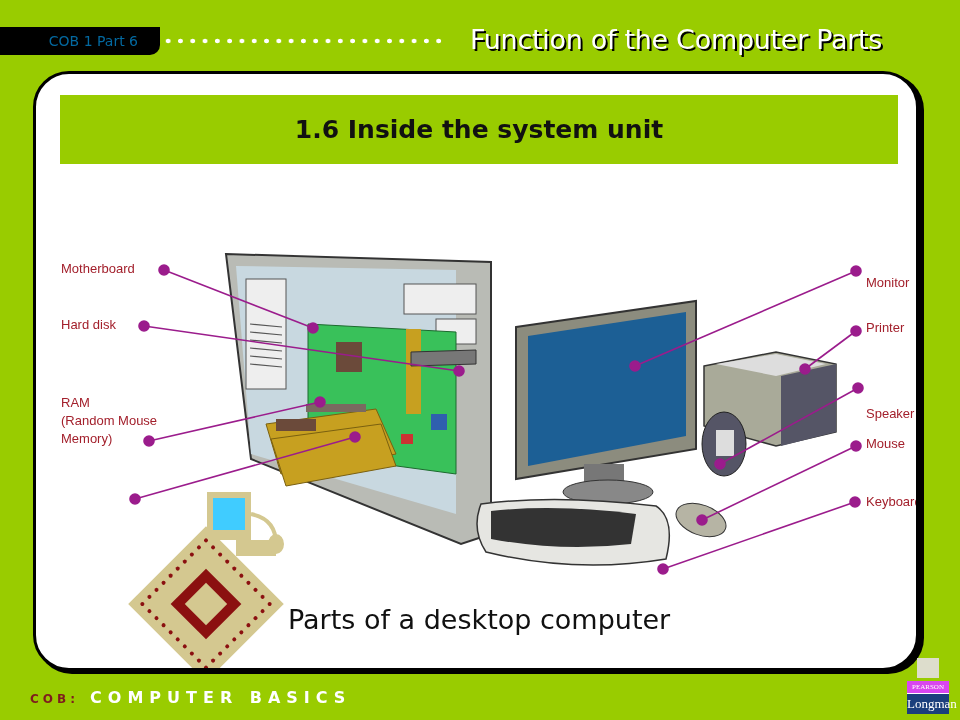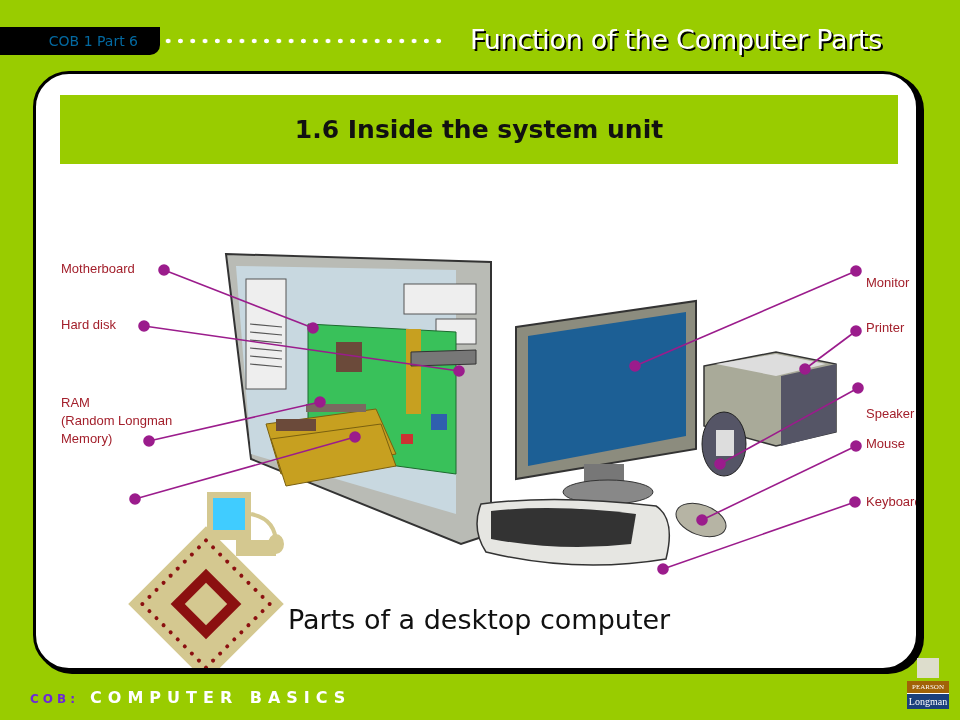--- a/index.html
+++ b/index.html
@@ -18,27 +18,27 @@
   .section-bar { position: absolute; left: 24px; top: 21px; width: 838px; height: 69px; background: #99cc00; display: flex; align-items: center; justify-content: center; }
   .section-title { font-size: 25px; font-weight: bold; color: #111; }
 
   .lbl { position: absolute; color: #a3202c; font-size: 13px; line-height: 18px; font-family: "Liberation Sans", sans-serif; }
 
   .diagram { position: absolute; left: 0; top: 0; width: 880px; height: 594px; }
 
   .caption { position: absolute; left: 252px; top: 530px; font-size: 27px; color: #111; white-space: nowrap; }
 
   .footer { position: absolute; left: 30px; top: 688px; color: #fff; white-space: nowrap; }
-  .footer .small { font-size: 12px; letter-spacing: 4px; color: #6d28d9; font-weight: bold; }
+  .footer .small { font-size: 12px; letter-spacing: 4px; color: #7f1d1d; font-weight: bold; }
   .footer .big { font-size: 16px; letter-spacing: 6px; font-weight: bold; margin-left: 6px; }
 
   .logo { position: absolute; left: 907px; top: 658px; width: 42px; height: 58px; }
   .logo .ship { width: 22px; height: 20px; margin: 0 auto; background: #ddc; }
-  .logo .p1 { background: #a16207; color: #fff; font-size: 7px; text-align: center; margin-top: 3px; padding: 2px 0; font-family: "Liberation Serif", serif; }
-  .logo .p2 { background: #1b3f7c; color: #fff; font-size: 10px; text-align: center; border-top: 1px solid #fff; padding: 2px 0; font-family: "Liberation Serif", serif; }
+  .logo .p1 { background: #d946ef; color: #fff; font-size: 7px; text-align: center; margin-top: 3px; padding: 2px 0; font-family: "Liberation Serif", serif; }
+  .logo .p2 { background: #1b3f7c; color: #fff; font-size: 13px; text-align: center; border-top: 1px solid #fff; padding: 2px 0; font-family: "Liberation Serif", serif; }
 </style>
 </head>
 <body>
 
 <div class="tag"><span>COB 1 Part 6</span></div>
 <div class="dots"></div>
 <div class="main-title">Function of the Computer Parts</div>
 
 <div class="card-shadow"></div>
 <div class="card">
@@ -178,21 +178,21 @@
       <line x1="819" y1="428" x2="627" y2="495"></line>
         <circle cx="819" cy="428" r="5"></circle>
         <circle cx="627" cy="495" r="5"></circle>
     </g>
   </svg>
 
   <div class="lbl" style="left:25px;top:186px;">Motherboard</div>
   <div class="lbl" style="left:25px;top:242px;">Hard disk</div>
   <div class="lbl" style="left:25px;top:320px;">
     <div>RAM</div>
-    <div>(Random Longman</div>
+    <div>(Random Mouse</div>
     <div>Memory)</div>
   </div>
 
   <div class="lbl" style="left:830px;top:187px;margin-top:13px;">Monitor</div>
   <div class="lbl" style="left:830px;top:245px;">Printer</div>
   <div class="lbl" style="left:830px;top:303px;margin-top:28px;">Speaker</div>
   <div class="lbl" style="left:830px;top:361px;">Mouse</div>
   <div class="lbl" style="left:830px;top:419px;">Keyboard</div>
 
   <div class="caption">Parts of a desktop computer</div>

